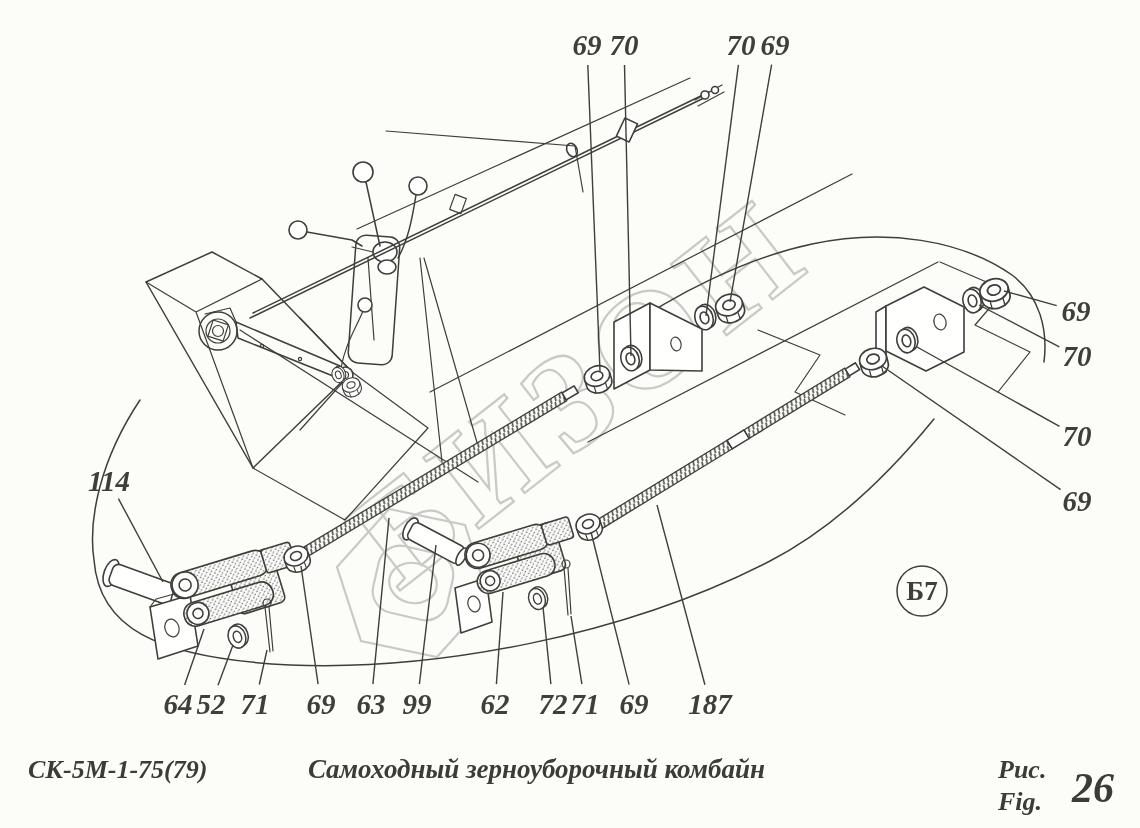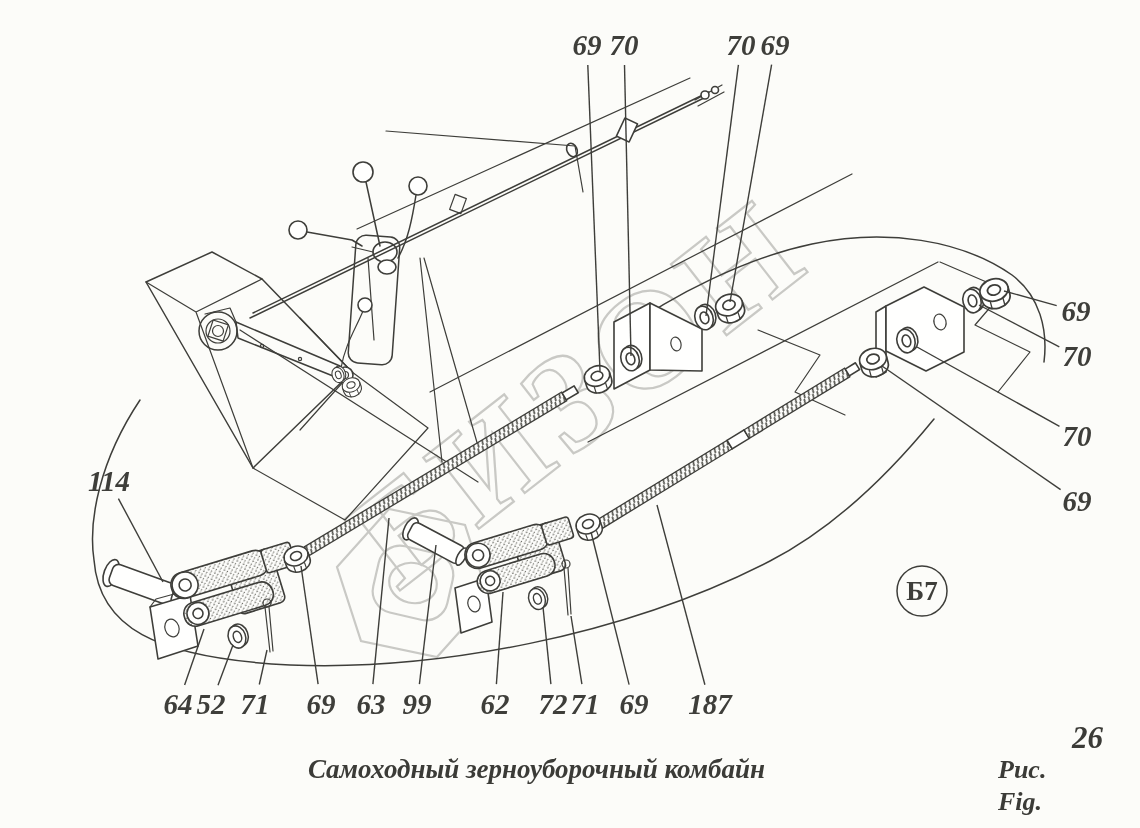--- a/index.html
+++ b/index.html
@@ -16,21 +16,21 @@
   .wm-text{font-weight:700;font-size:138px;letter-spacing:9px;font-family:"Liberation Serif",serif}
   .leader{stroke:var(--ink);stroke-width:1.4;fill:none}
   .callout-text{font-style:italic;font-weight:700;font-size:29px;fill:var(--ink);
                 font-family:"Liberation Serif","DejaVu Serif",serif}
   .badge-text{font-weight:700;font-size:27px;fill:var(--ink);font-family:"Liberation Serif",serif}
   .cap{position:absolute;color:#3b3b37;font-weight:700;font-style:italic;white-space:nowrap}
   #models{left:28px;top:754px;font-size:26px;line-height:32px}
   #title{left:0;top:754px;width:1073px;text-align:center;font-size:27px;line-height:31px}
   #title .en{font-size:25px}
   #figlbl{left:998px;top:754px;font-size:26px;line-height:32px}
-  #fignum{left:1072px;top:720px;font-size:31px}
+  #fignum{left:1072px;top:764px;font-size:42px}
 </style>
 </head>
 <body>
 
 <div id="page">
 
 <svg id="diagram" width="1140" height="828" viewBox="0 0 1140 828" xmlns="http://www.w3.org/2000/svg">
   <defs>
     <pattern id="stip" width="5" height="5" patternUnits="userSpaceOnUse">
       <rect width="5" height="5" fill="#fdfdfb"></rect>
@@ -262,20 +262,21 @@
         <text x="710" y="714" text-anchor="middle" class="callout-text">187</text>
       </g>
 
   <g>
     <circle class="ln" cx="922" cy="591" r="25" stroke-width="2.4"></circle>
     <text class="badge-text" x="922" y="600" text-anchor="middle">Б7</text>
   </g>
 </svg>
 
 <div id="models" class="cap">
+  <div>СК-5М-1-75(79)</div>
 </div>
 
 <div id="title" class="cap">
   <div class="ru">Самоходный зерноуборочный комбайн</div>
 </div>
 
 <div id="figlbl" class="cap">
   <div>Рис.</div>
   <div>Fig.</div>
 </div>

